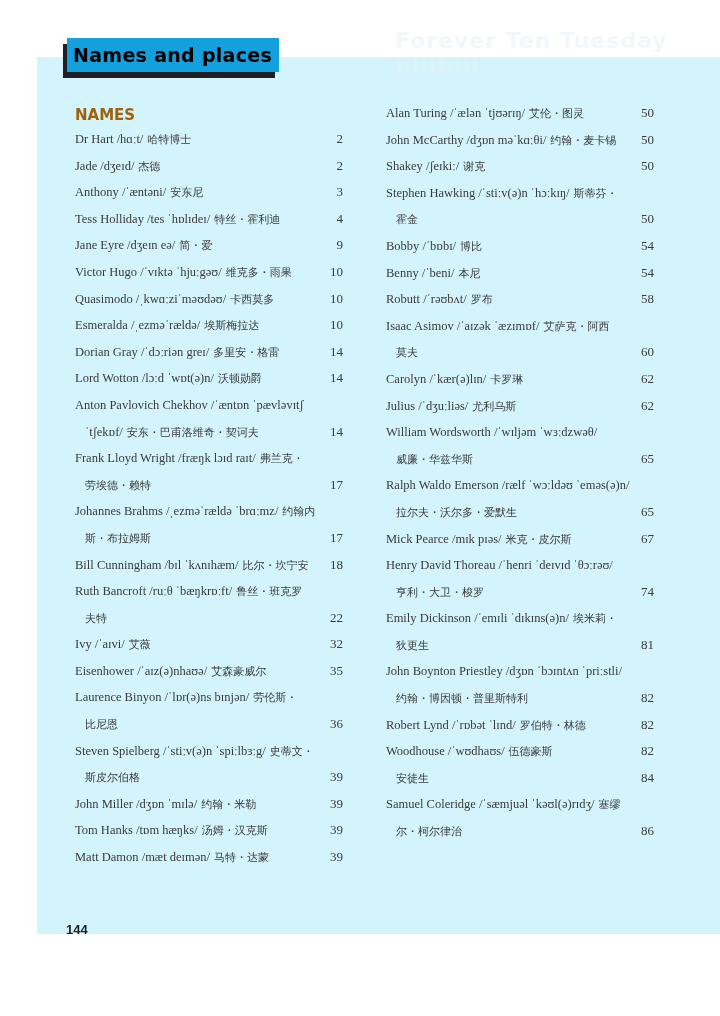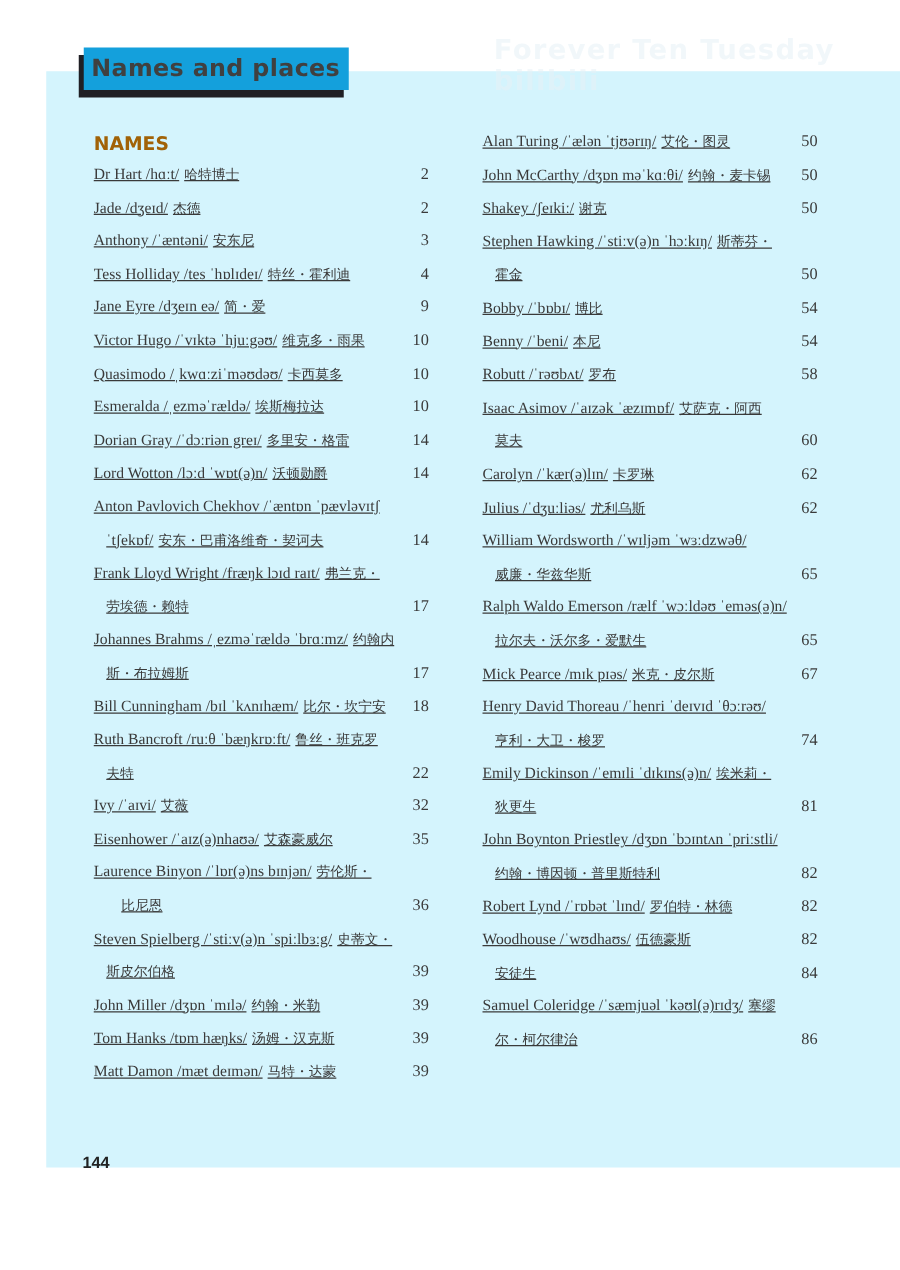--- a/index.html
+++ b/index.html
@@ -13,41 +13,41 @@
     position: absolute; left: 37px; top: 57px; width: 683px; height: 877px;
     background: #d4f4fd;
   }
   .title-wrap { position: absolute; left: 63px; top: 38px; }
   .title-shadow {
     position: absolute; left: 0; top: 6px; width: 212px; height: 34px;
     background: #1f1f24;
   }
   .title-badge {
     position: relative; margin-left: 4px; width: 212px; height: 34px;
-    background: #14a0dc; color: #404040;
+    background: #14a0dc; color: #000000;
     font-family: "DejaVu Sans", sans-serif; font-weight: bold; font-size: 19px;
     line-height: 34px; padding-left: 6px; box-sizing: border-box; letter-spacing: 0.3px;
   }
   .watermark {
     position: absolute; left: 395px; top: 28px;
     font-family: "DejaVu Sans", sans-serif; font-size: 22px; font-weight: bold;
     color: rgba(230,240,245,0.55); letter-spacing: 1px;
   }
   .col { position: absolute; top: 104px; }
   .col.left { left: 75px; width: 268px; }
   .col.right { left: 386px; width: 268px; }
   .heading {
     font-family: "DejaVu Sans", sans-serif; font-weight: bold; font-size: 15px;
     color: #a16207; height: 22px; line-height: 22px; margin-bottom: 0px;
   }
   .row {
     position: relative; height: 26.6px; line-height: 26.6px;
     font-size: 12.5px; white-space: nowrap;
   }
-  .row .text { display: inline-block; text-decoration: underline; }
+  .row .text { display: inline-block; }
   .row.cont .text { padding-left: 10px; }
   .row .page {
     position: absolute; right: 0; top: 0; font-size: 13px;
   }
   .zh { font-family: "DejaVu Sans", sans-serif; font-size: 11px; margin-left: 4px; }
   .page-number {
     position: absolute; left: 66px; top: 922px;
     font-family: "Liberation Sans", sans-serif; font-weight: bold; font-size: 13px;
     color: #222;
   }
@@ -82,21 +82,21 @@
       <div class="row"><span class="text"><span>Frank Lloyd Wright /fræŋk lɔɪd raɪt/</span><span class="zh">弗兰克・</span></span><span class="page"></span></div>
       <div class="row cont"><span class="text"><span></span><span class="zh" style="margin-left: 0px;">劳埃德・赖特</span></span><span class="page">17</span></div>
       <div class="row"><span class="text"><span>Johannes Brahms /ˌezməˈrældə ˈbrɑːmz/</span><span class="zh">约翰内</span></span><span class="page"></span></div>
       <div class="row cont"><span class="text"><span></span><span class="zh" style="margin-left: 0px;">斯・布拉姆斯</span></span><span class="page">17</span></div>
       <div class="row"><span class="text"><span>Bill Cunningham /bɪl ˈkʌnɪhæm/</span><span class="zh">比尔・坎宁安</span></span><span class="page">18</span></div>
       <div class="row"><span class="text"><span>Ruth Bancroft /ruːθ ˈbæŋkrɒːft/</span><span class="zh">鲁丝・班克罗</span></span><span class="page"></span></div>
       <div class="row cont"><span class="text"><span></span><span class="zh" style="margin-left: 0px;">夫特</span></span><span class="page">22</span></div>
       <div class="row"><span class="text"><span>Ivy /ˈaɪvi/</span><span class="zh">艾薇</span></span><span class="page">32</span></div>
       <div class="row"><span class="text"><span>Eisenhower /ˈaɪz(ə)nhaʊə/</span><span class="zh">艾森豪威尔</span></span><span class="page">35</span></div>
       <div class="row"><span class="text"><span>Laurence Binyon /ˈlɒr(ə)ns bɪnjən/</span><span class="zh">劳伦斯・</span></span><span class="page"></span></div>
-      <div class="row cont"><span class="text"><span></span><span class="zh" style="margin-left: 12px;">比尼恩</span></span><span class="page">36</span></div>
+      <div class="row cont"><span class="text"><span></span><span class="zh" style="margin-left: 0px;">比尼恩</span></span><span class="page">36</span></div>
       <div class="row"><span class="text"><span>Steven Spielberg /ˈstiːv(ə)n ˈspiːlbɜːg/</span><span class="zh">史蒂文・</span></span><span class="page"></span></div>
       <div class="row cont"><span class="text"><span></span><span class="zh" style="margin-left: 0px;">斯皮尔伯格</span></span><span class="page">39</span></div>
       <div class="row"><span class="text"><span>John Miller /dʒɒn ˈmɪlə/</span><span class="zh">约翰・米勒</span></span><span class="page">39</span></div>
       <div class="row"><span class="text"><span>Tom Hanks /tɒm hæŋks/</span><span class="zh">汤姆・汉克斯</span></span><span class="page">39</span></div>
       <div class="row"><span class="text"><span>Matt Damon /mæt deɪmən/</span><span class="zh">马特・达蒙</span></span><span class="page">39</span></div>
     </div>
 </div>
 
 <div class="col right" style="top:100px;">
   <div id="right-rows">

